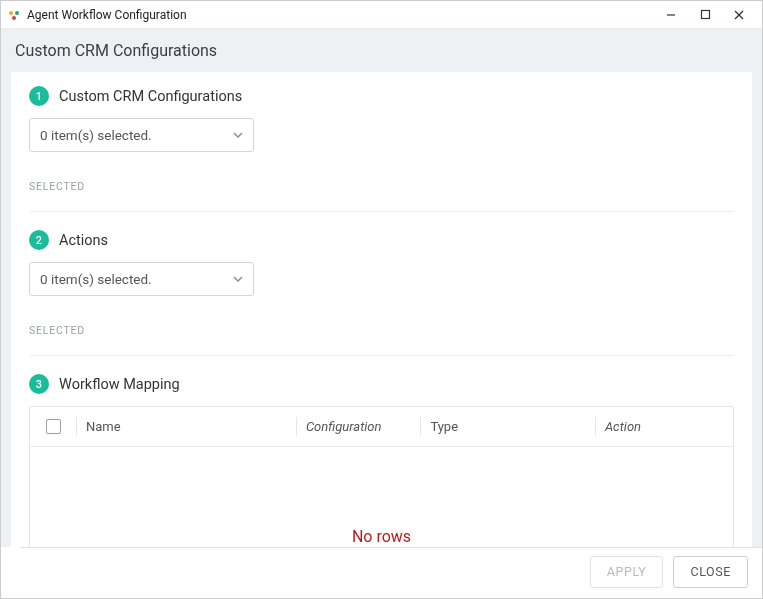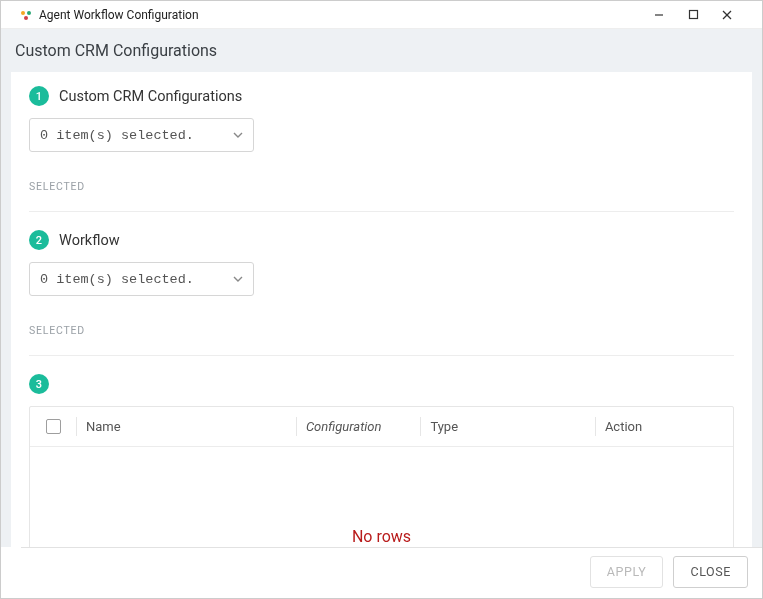--- a/index.html
+++ b/index.html
@@ -14,21 +14,21 @@
       background: #fff;
       width: 763px;
       height: 599px;
       overflow: hidden;
       border: 1px solid #ccc;
     }
     .titlebar {
       height: 28px;
       display: flex;
       align-items: center;
-      padding: 0 18px;
+      padding: 0 6px;
       background: #fff;
       border-bottom: 1px solid #eee;
     }
     .titlebar-icon {
       width: 14px;
       height: 14px;
       margin-right: 6px;
       display: flex;
       align-items: center;
       justify-content: center;
@@ -104,21 +104,20 @@
       justify-content: space-between;
       width: 225px;
       height: 34px;
       border: 1px solid #d6d6d6;
       border-radius: 3px;
       padding: 0 10px;
       font-size: 13.5px;
       color: #555;
       cursor: pointer;
       background: #fff;
-      font-family: Liberation Mono, monospace;
     }
     .dropdown .caret {
       color: #888;
     }
     .dropdown .caret svg { display:block; }
     .selected-label {
       font-size: 10.5px;
       letter-spacing: 0.8px;
       color: #9aa0a6;
       margin-top: 28px;
@@ -157,21 +156,21 @@
       left: 0;
       top: 10px;
       bottom: 10px;
       width: 1px;
       background: #e6e6e6;
     }
     .th-check { width: 46px; justify-content: center; }
     .th-name { flex: 2.2; }
     .th-config { flex: 1.15; font-style: italic; }
     .th-type { flex: 1.7; }
-    .th-action { flex: 1.3; }
+    .th-action { flex: 1.3; font-style: italic; }
     .checkbox {
       width: 15px;
       height: 15px;
       border: 1.5px solid #9e9e9e;
       border-radius: 2px;
       background: #fff;
       cursor: pointer;
     }
     .empty {
       flex: 1;
@@ -261,37 +260,38 @@
             </svg>
         </span>
       </div>
       <div class="selected-label">SELECTED</div>
       <hr class="divider">
     </div>
 
     <div class="section">
       <div class="section-head">
         <div class="step-badge">2</div>
-        <div class="section-title">Workflow</div>
+        <div class="section-title">Actions</div>
       </div>
       <div class="dropdown">
         <span>0 item(s) selected.</span>
         <span class="caret">
           <svg width="10" height="6" viewBox="0 0 10 6">
               <path d="M1 1 L5 5 L9 1" fill="none" stroke="#888" stroke-width="1.4"></path>
             </svg>
         </span>
       </div>
       <div class="selected-label">SELECTED</div>
       <hr class="divider">
     </div>
 
     <div class="section">
       <div class="section-head">
         <div class="step-badge">3</div>
+        <div class="section-title">Workflow Mapping</div>
       </div>
       <div class="table">
         <div class="table-header">
           <div class="th th-check">
             <div class="checkbox"></div>
           </div>
           <div class="th th-name">Name</div>
           <div class="th th-config">Configuration</div>
           <div class="th th-type">Type</div>
           <div class="th th-action">Action</div>

